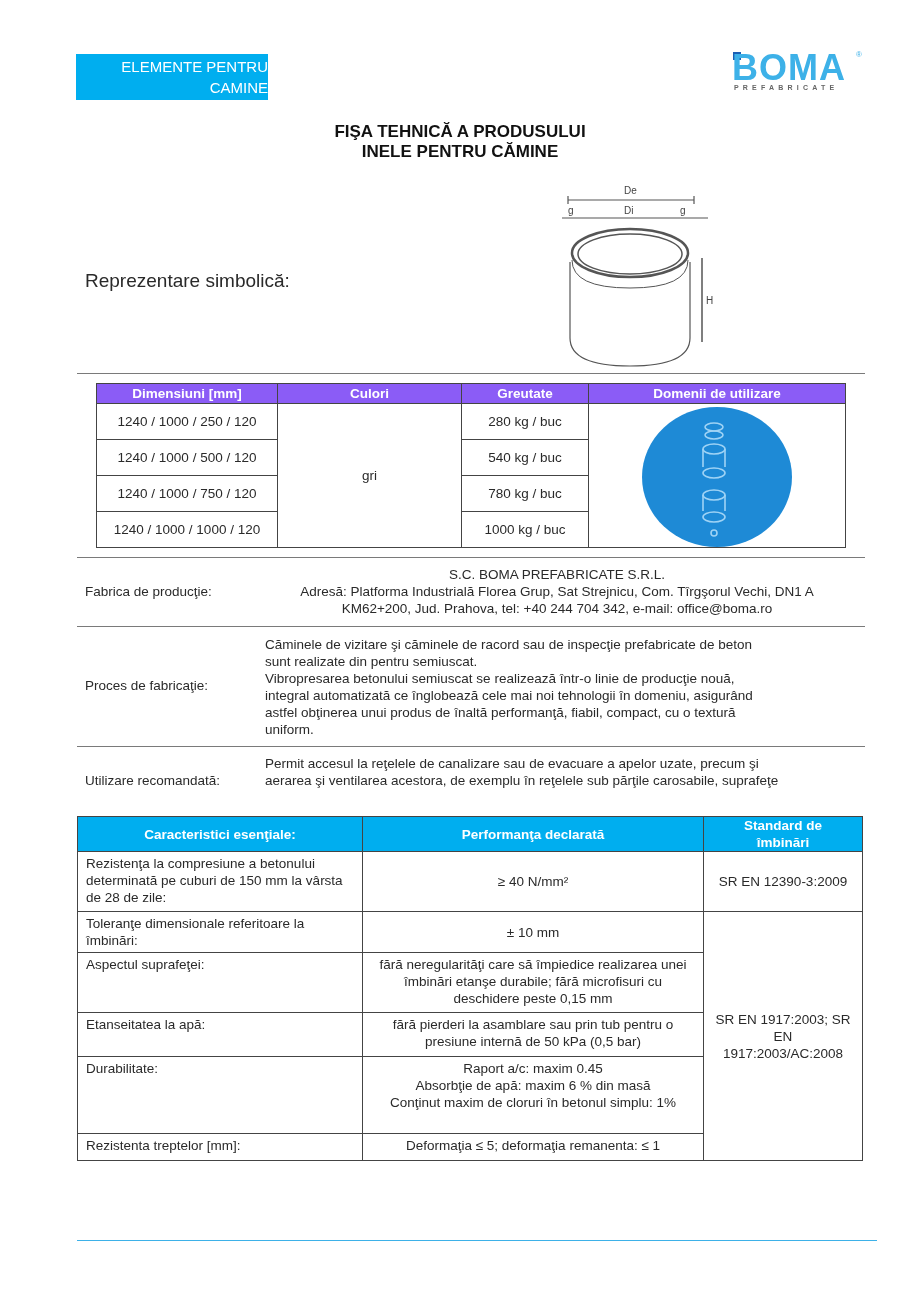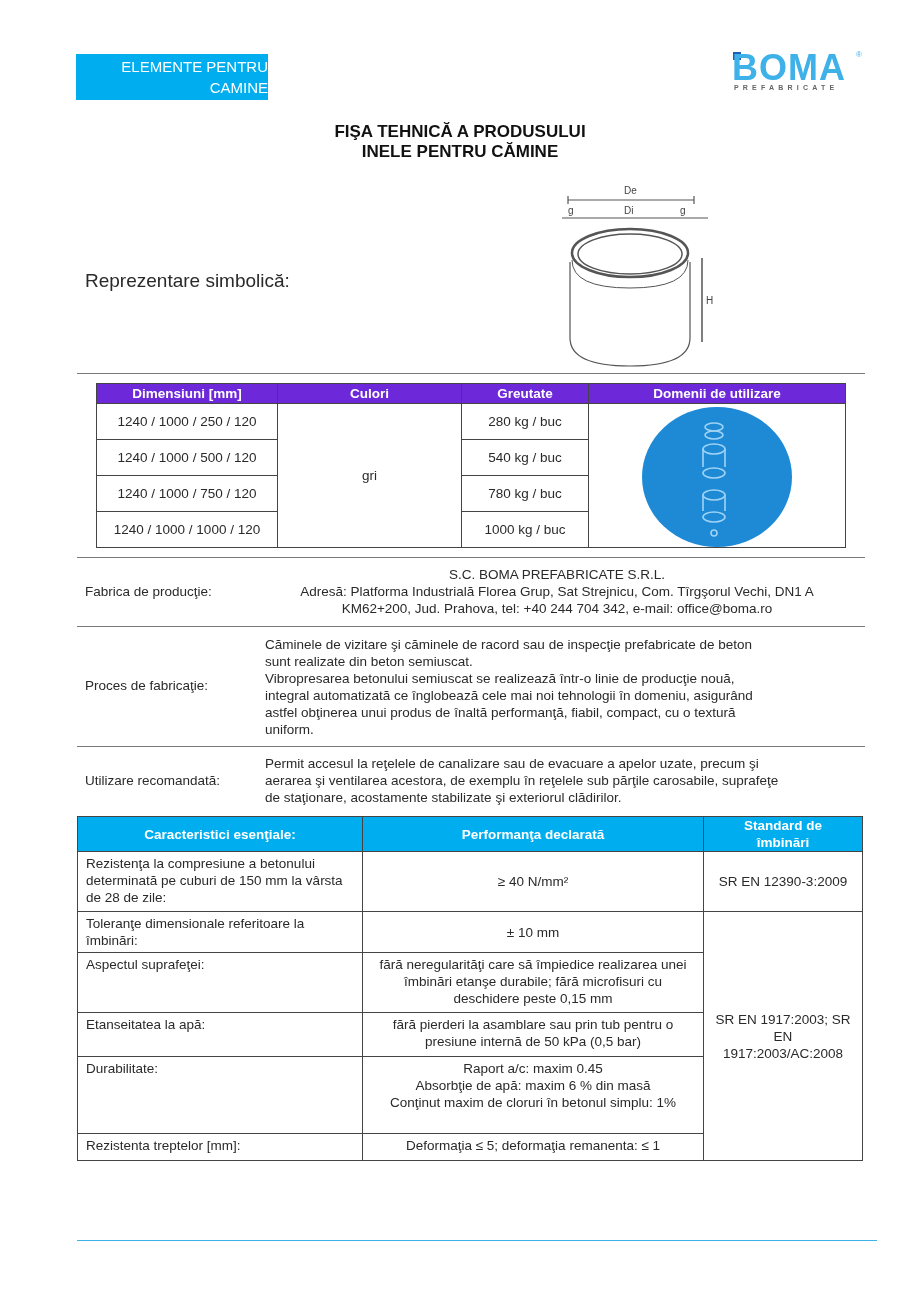--- a/index.html
+++ b/index.html
@@ -19,21 +19,21 @@
 
   .doc-title { position: absolute; left: 0; width: 920px; top: 122px; text-align: center; font-weight: bold; font-size: 17px; line-height: 20px; color: #111; }
 
   .symbolic-label { position: absolute; left: 85px; top: 270px; font-size: 19px; }
   .diagram { position: absolute; left: 560px; top: 178px; width: 170px; height: 190px; }
 
   .rule { position: absolute; left: 77px; width: 788px; height: 0; border-top: 1.5px solid #7a7a7a; }
 
   table { border-collapse: collapse; }
   .spec-table { position: absolute; left: 96px; top: 383px; width: 750px; font-size: 13.5px; }
-  .spec-table th { background: #6d28d9; color: #fff; font-weight: bold; height: 20px; font-size: 13.5px; border: 1px solid #444; padding: 0; }
+  .spec-table th { background: #8b5cf6; color: #fff; font-weight: bold; height: 20px; font-size: 13.5px; border: 1px solid #444; padding: 0; }
   .spec-table td { border: 1px solid #444; text-align: center; height: 36px; padding: 0; }
 
   .usage-img { width: 150px; height: 140px; margin: 2px auto 0; border-radius: 50%; background: #1e8ad6; position: relative; }
 
   .info-row { position: absolute; left: 77px; width: 788px; }
   .info-label { position: absolute; left: 8px; font-size: 13.5px; }
   .info-text { position: absolute; left: 188px; width: 600px; font-size: 13.5px; line-height: 17px; }
   .factory-text { text-align: center; }
 
   .perf-table { position: absolute; left: 77px; top: 816px; width: 786px; font-size: 13.5px; }
@@ -152,36 +152,35 @@
     <div>KM62+200, Jud. Prahova, tel: +40 244 704 342, e-mail: office@boma.ro</div>
   </div>
 </div>
 
 <div class="rule" style="top:626px;"></div>
 
 <div class="info-row" style="top:636px; height:104px;">
   <div class="info-label" style="top:42px;">Proces de fabricaţie:</div>
   <div class="info-text">
     <div>Căminele de vizitare şi căminele de racord sau de inspecţie prefabricate de beton</div>
-    <div>sunt realizate din beton semiuscat.</div>
+    <div>sunt realizate din pentru semiuscat.</div>
     <div>Vibropresarea betonului semiuscat se realizează într-o linie de producţie nouă,</div>
     <div>integral automatizată ce înglobează cele mai noi tehnologii în domeniu, asigurând</div>
     <div>astfel obţinerea unui produs de înaltă performanţă, fiabil, compact, cu o textură</div>
     <div>uniform.</div>
   </div>
 </div>
 
 <div class="rule" style="top:746px;"></div>
 
 <div class="info-row" style="top:755px; height:56px;">
   <div class="info-label" style="top:18px;">Utilizare recomandată:</div>
   <div class="info-text">
     <div>Permit accesul la reţelele de canalizare sau de evacuare a apelor uzate, precum şi</div>
     <div>aerarea şi ventilarea acestora, de exemplu în reţelele sub părţile carosabile, suprafeţe</div>
-    <div>de staţionare, acostamente stabilizate şi exteriorul clădirilor.</div>
   </div>
 </div>
 
 <table class="perf-table">
   <thead>
     <tr style="height:28px;">
       <th style="width:285px;">Caracteristici esenţiale:</th>
       <th style="width:341px;">Performanţa declarată</th>
       <th style="padding:0 20px;">Standard de îmbinări</th>
     </tr>

